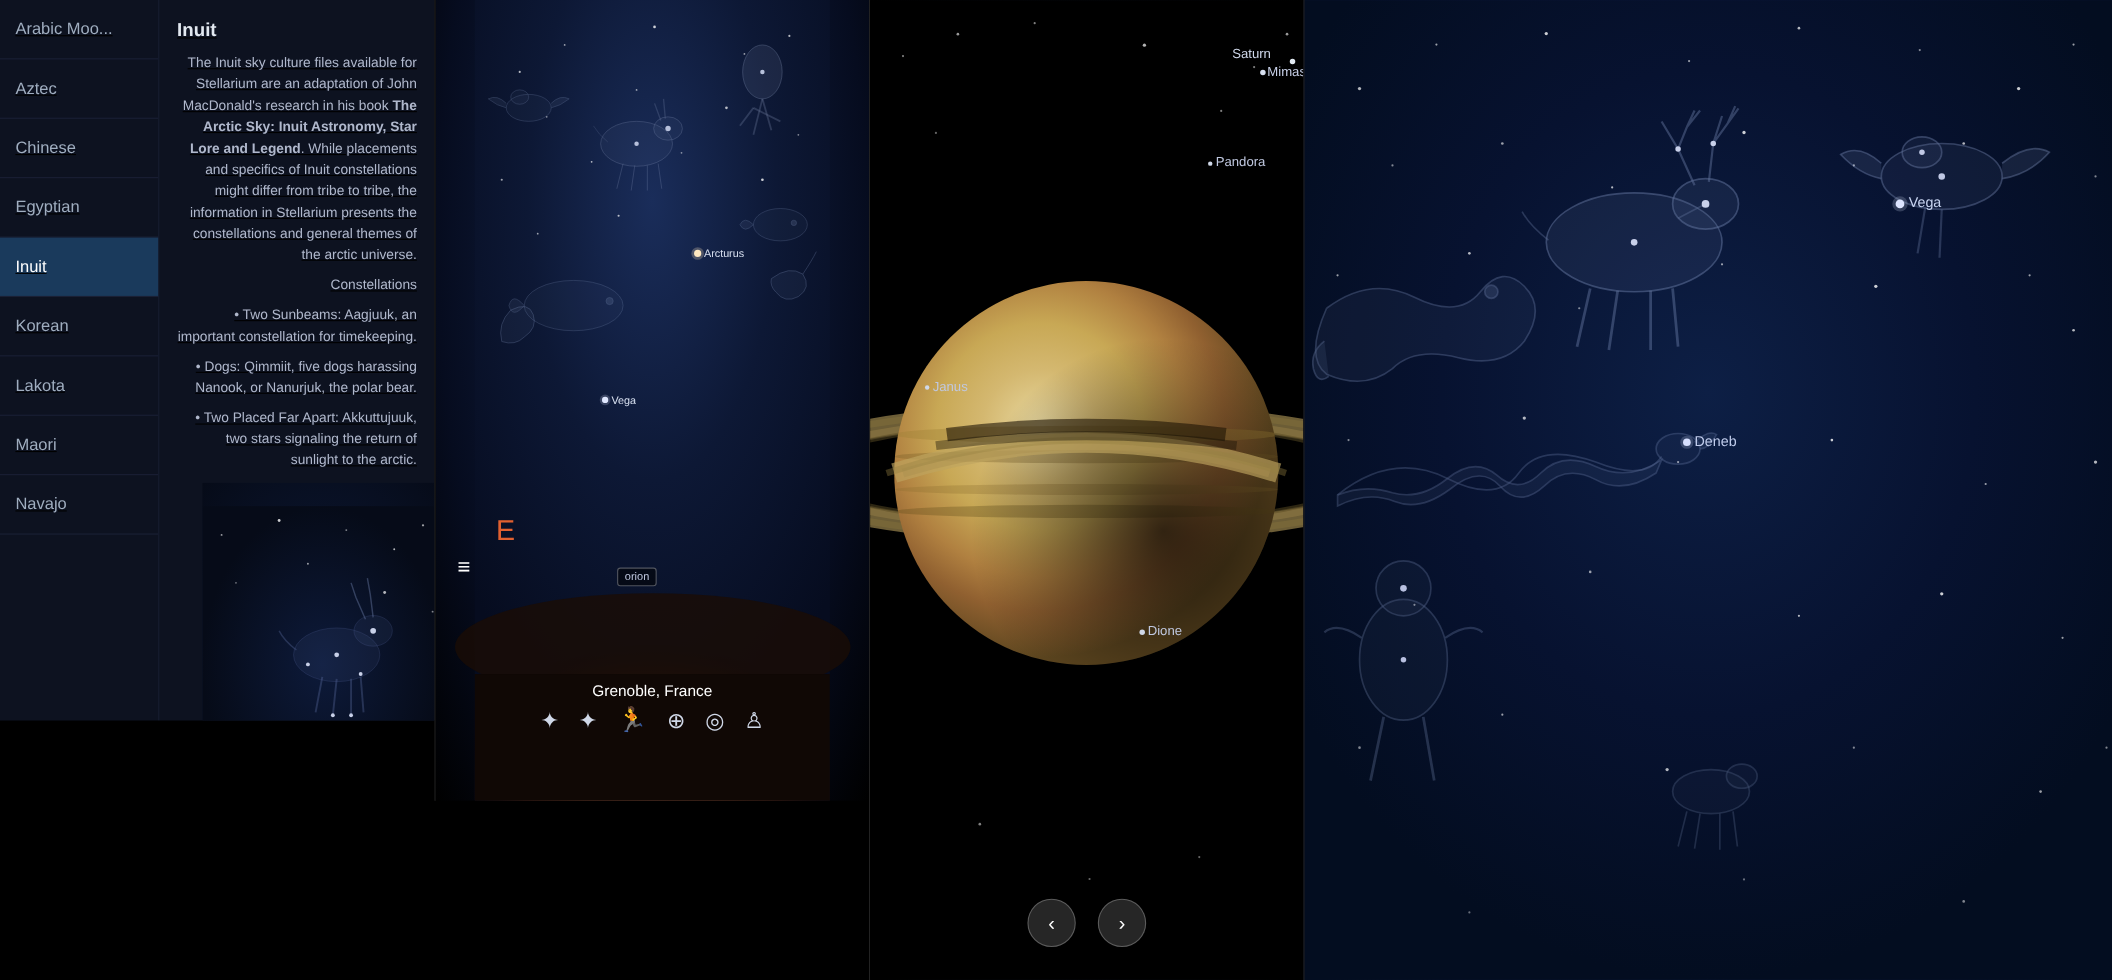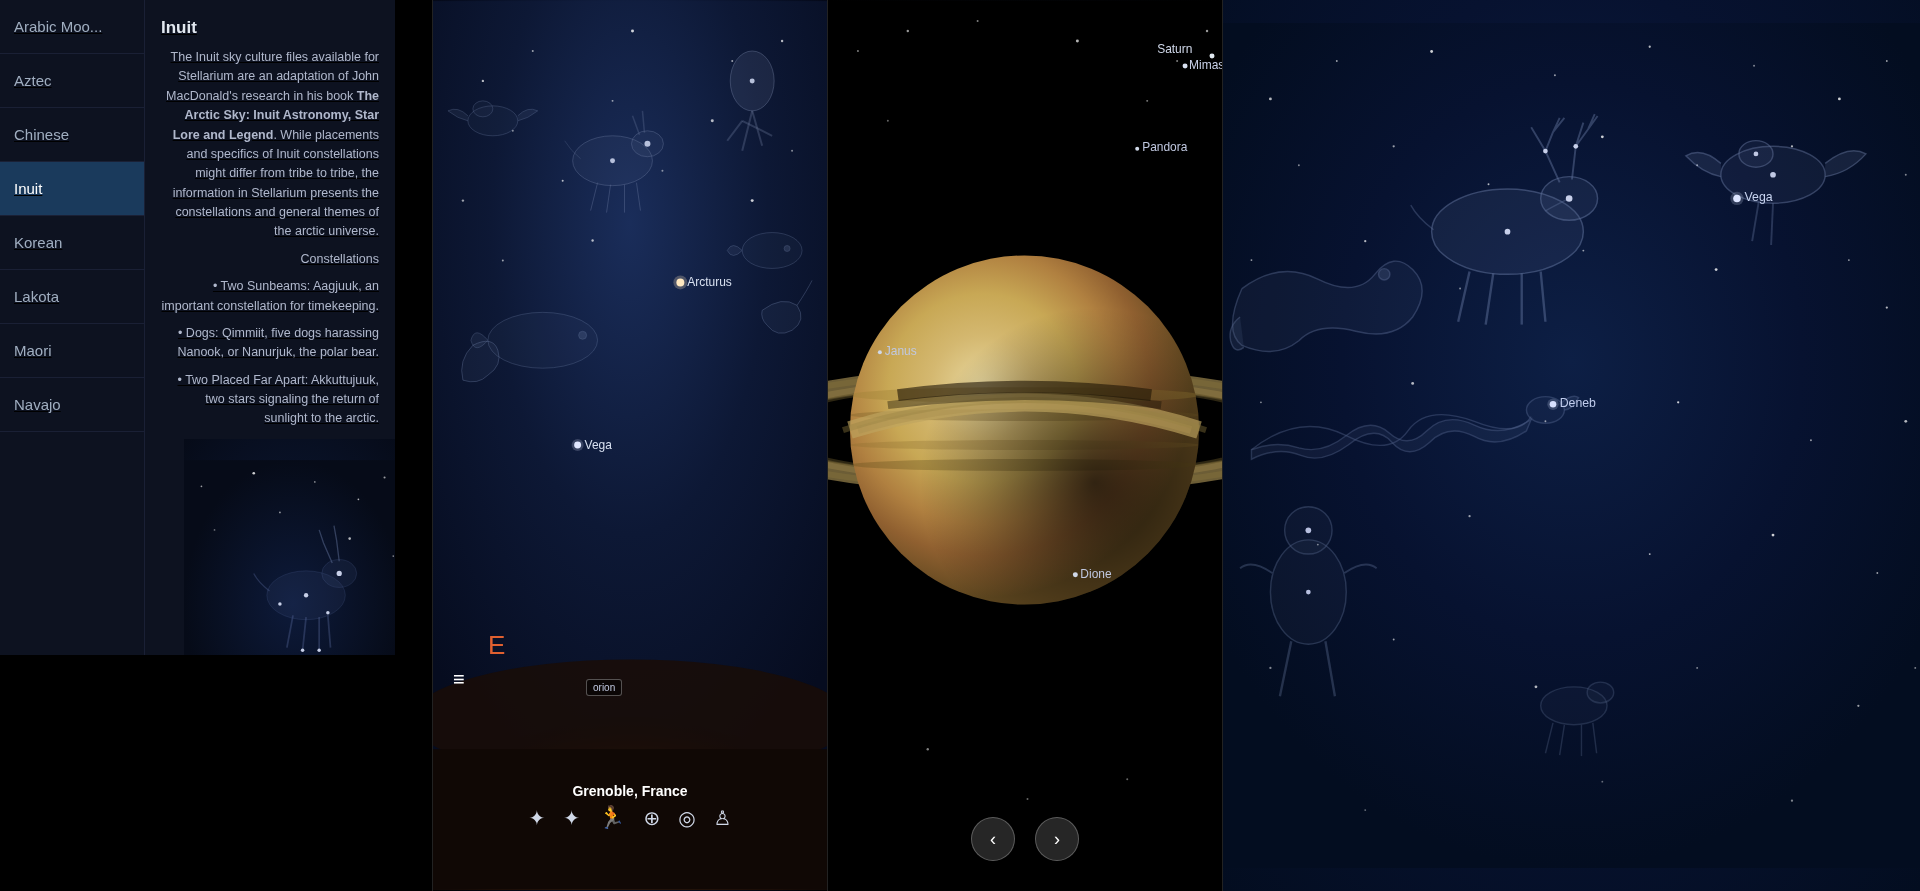--- a/index.html
+++ b/index.html
@@ -86,26 +86,25 @@
       width: 100%;
       height: 100%;
       background: radial-gradient(ellipse at center, #0d1a3a 0%, #060b18 100%);
       position: relative;
       overflow: hidden;
     }
 
     
     .panel2 {
       width: 395px;
-      height: 891px;
+      height: 728px;
       flex-shrink: 0;
       position: relative;
       overflow: hidden;
       border-left: 1px solid #222;
-      margin-left: 37px;
     }
 
     .sky-view {
       width: 100%;
       height: 100%;
       background: radial-gradient(ellipse at 50% 30%, #1a2d5a 0%, #0d1835 40%, #060c1f 70%, #000 100%);
       position: relative;
     }
 
     .sky-toolbar {
@@ -115,21 +114,21 @@
       right: 0;
       display: flex;
       flex-direction: column;
       align-items: center;
       gap: 6px;
     }
 
     .sky-location {
       color: #fff;
       font-size: 14px;
-      font-weight: 700;
+      font-weight: 400;
     }
 
     .sky-icons {
       display: flex;
       gap: 18px;
       align-items: center;
     }
 
     .sky-icon {
       color: #d0d8e8;
@@ -229,20 +228,23 @@
 
   <div class="culture-list">
     <div class="culture-item">
       <span>Arabic Moo...</span>
     </div>
     <div class="culture-item">
       <span>Aztec</span>
     </div>
     <div class="culture-item">
       <span>Chinese</span>
+    </div>
+    <div class="culture-item">
+      <span>Egyptian</span>
     </div>
     <div class="culture-item active">
       <span>Inuit</span>
     </div>
     <div class="culture-item">
       <span>Korean</span>
     </div>
     <div class="culture-item">
       <span>Lakota</span>
     </div>
@@ -436,21 +438,21 @@
       <div class="sky-icons">
         <div class="sky-icon">✦</div>
         <div class="sky-icon">✦</div>
         <div class="sky-icon" style="font-size:22px;">🏃</div>
         <div class="sky-icon">⊕</div>
         <div class="sky-icon">◎</div>
         <div class="sky-icon">♙</div>
       </div>
     </div>
 
-    <div class="orion-tag" style="position:absolute; bottom:195px; left:153px;">orion</div>
+    <div class="orion-tag" style="position:absolute; bottom:195px; left:165px;">orion</div>
 
   </div>
 </div>
 
 <div class="panel3">
   <div class="saturn-view">
 
     <svg width="100%" height="100%" viewBox="0 0 395 891" style="position:absolute;top:0;left:0;">
       <rect width="395" height="891" fill="#000"></rect>
 

